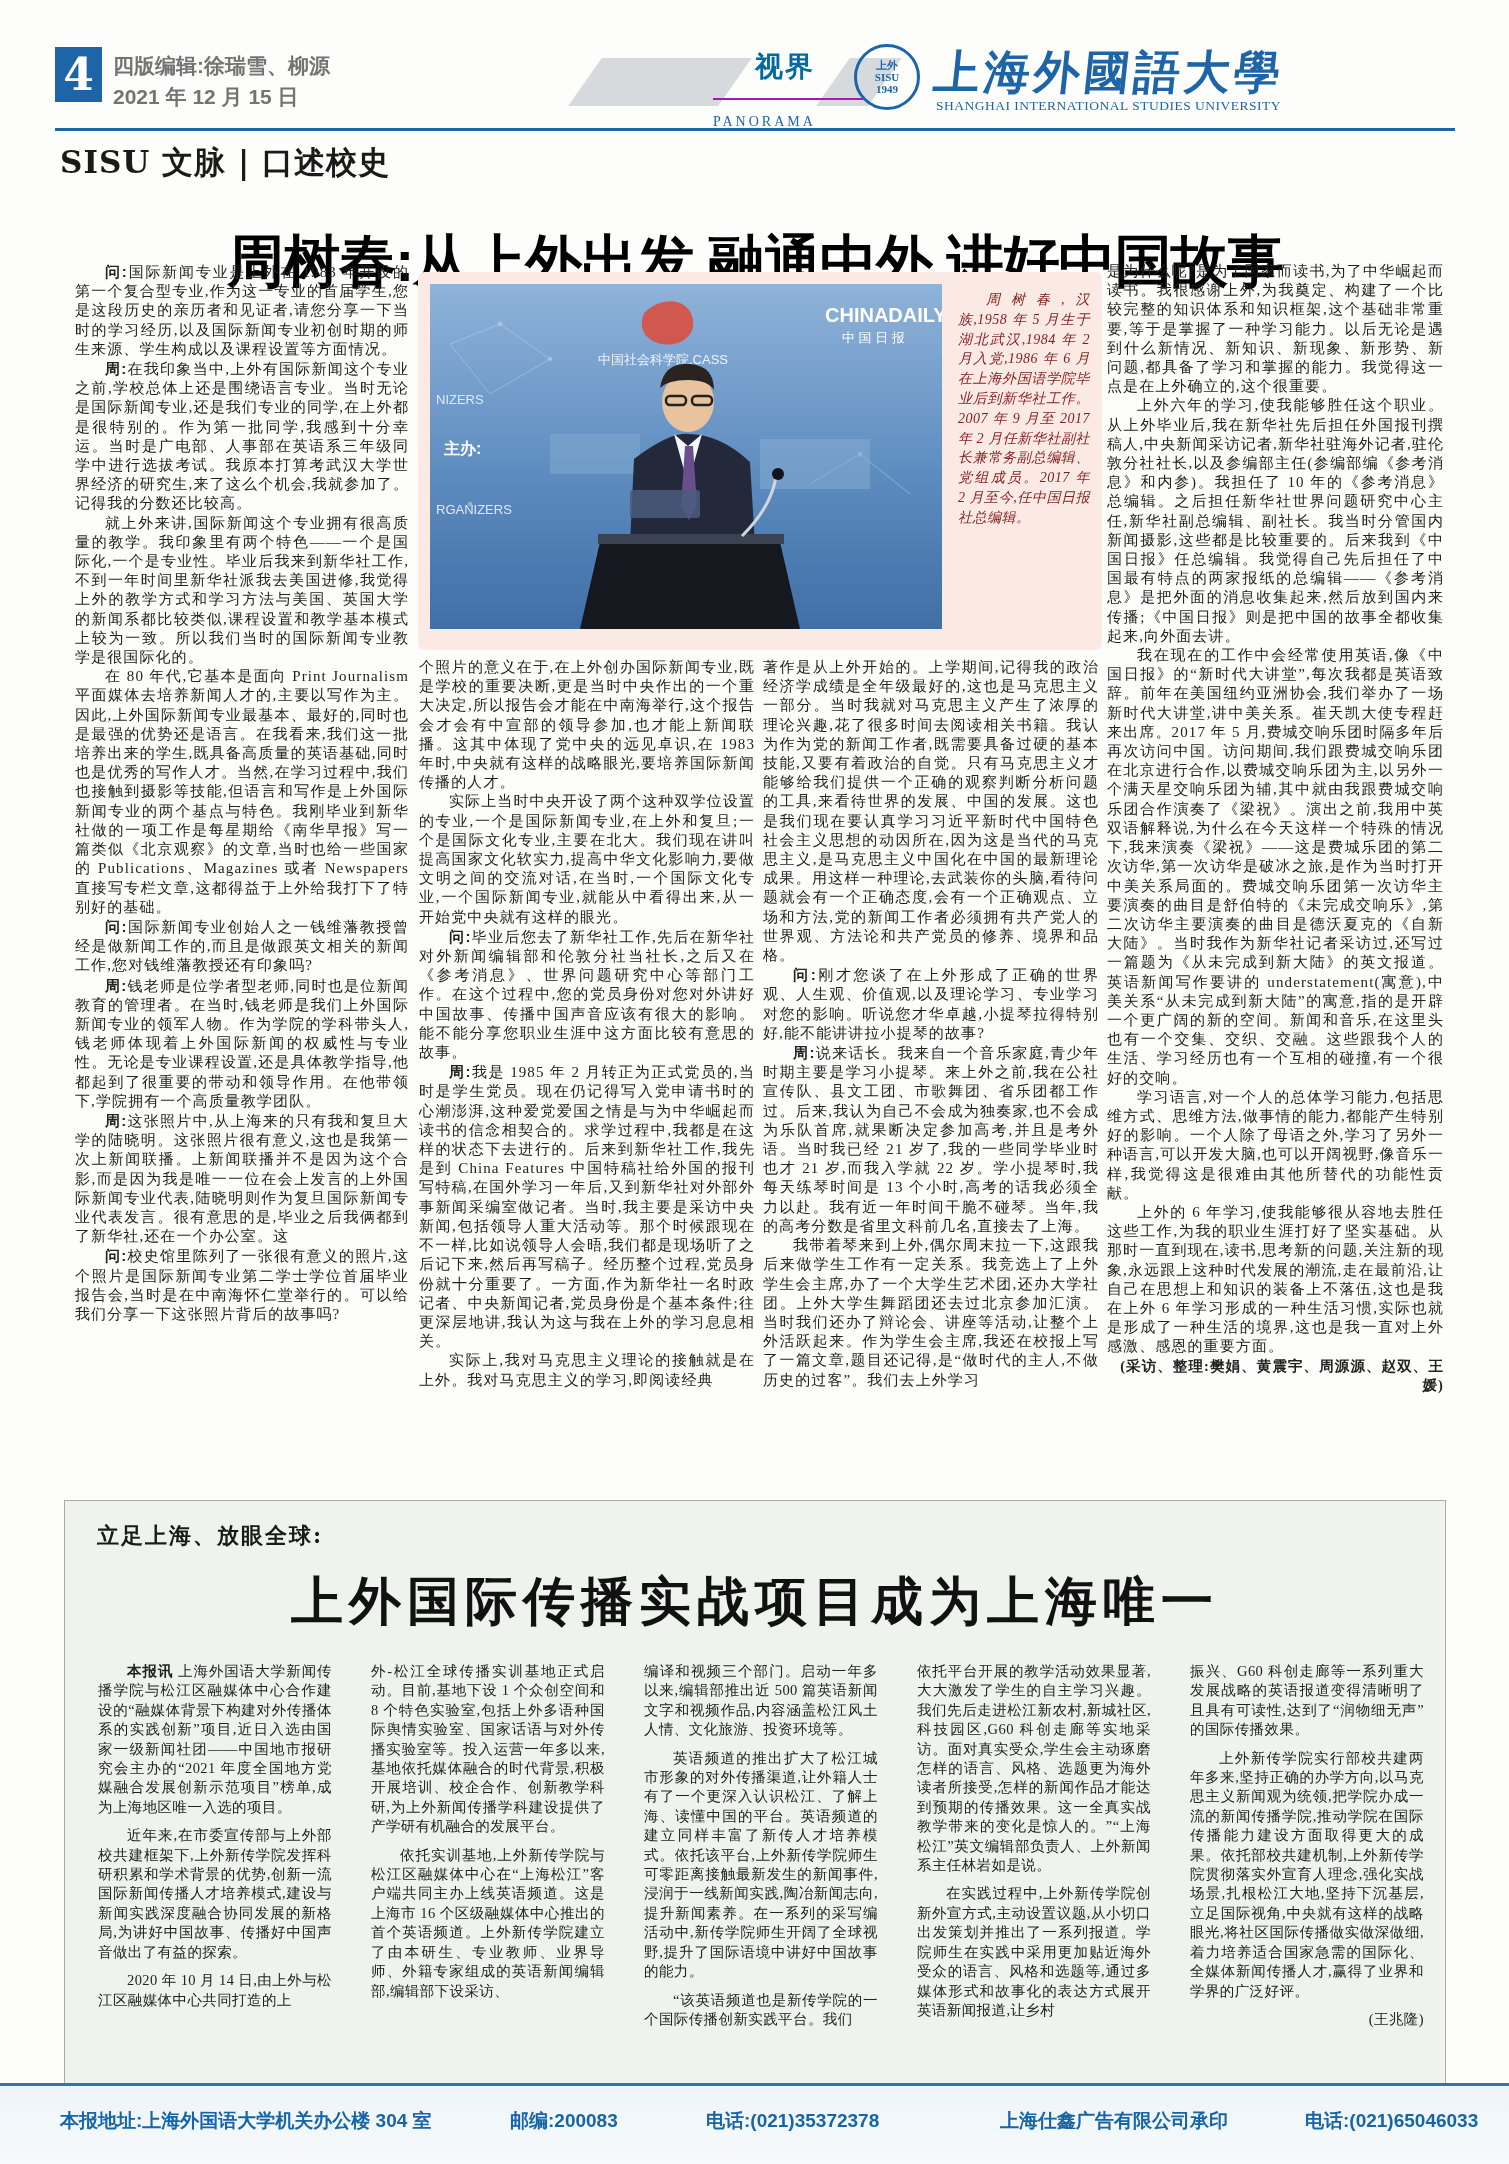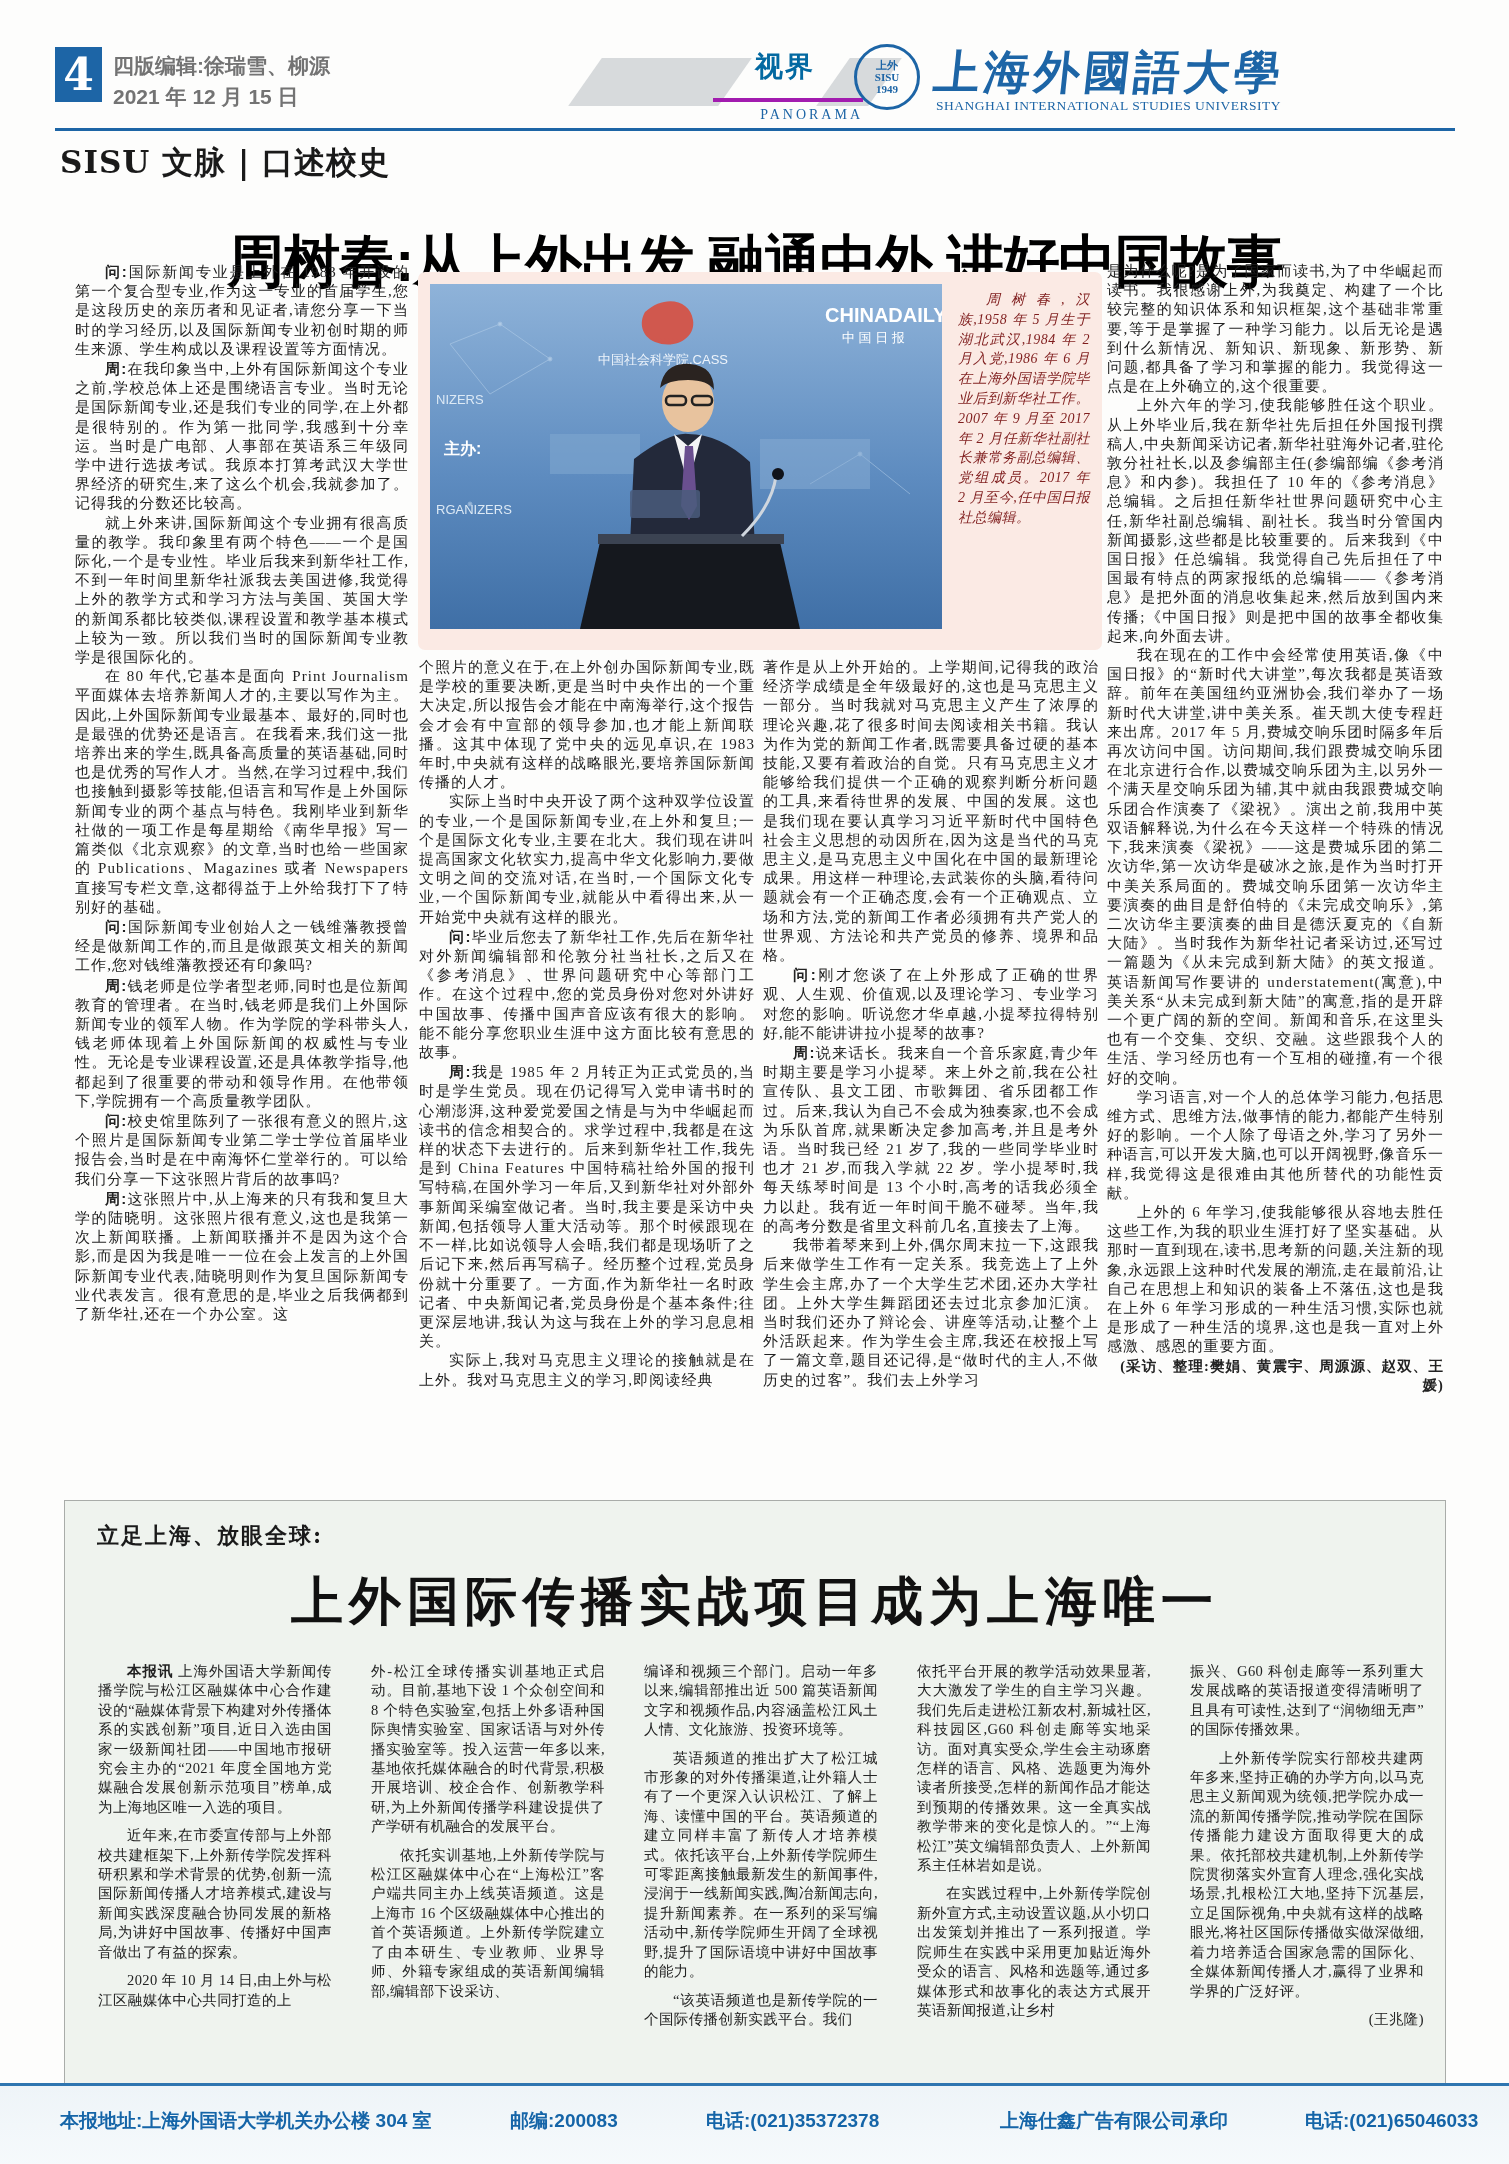--- a/index.html
+++ b/index.html
@@ -12,22 +12,22 @@
           display:flex;align-items:center;justify-content:center;}
   .ed{position:absolute;left:113px;top:50px;font-family:"Liberation Sans",sans-serif;
       font-size:21px;font-weight:bold;color:#737373;line-height:31px;white-space:nowrap;}
   .sec{position:absolute;left:585px;top:50px;width:340px;height:70px;}
   .sec .slant{position:absolute;left:0;top:8px;width:150px;height:48px;background:#d7dadc;
               transform:skewX(-35deg);}
   .sec .slant2{position:absolute;left:248px;top:8px;width:52px;height:48px;background:#d7dadc;
               transform:skewX(-35deg);}
   .sec .zh{position:absolute;left:150px;top:-2px;width:100px;text-align:center;color:#0369a1;
            font-size:28px;font-weight:bold;letter-spacing:2px;}
-  .sec .en{position:absolute;left:128px;top:48px;width:150px;text-align:right;color:#1d65a6;
-           font-size:14px;letter-spacing:3px;border-top:4px solid #a21caf;padding-top:5px;
+  .sec .en{position:absolute;left:128px;top:48px;width:150px;text-align:left;color:#1d65a6;
+           font-size:14px;letter-spacing:3px;border-top:2px solid #a21caf;padding-top:14px;
            font-family:"Liberation Serif",serif;}
   .logo{position:absolute;right:50px;top:42px;width:605px;height:78px;}
   .logo .seal{position:absolute;left:0;top:2px;width:66px;height:66px;border-radius:50%;
               border:3px solid #1d65a6;box-sizing:border-box;color:#1d65a6;
               display:flex;flex-direction:column;align-items:center;justify-content:center;
               font-size:11px;font-weight:bold;line-height:12px;}
   .logo .zh{position:absolute;left:80px;top:0px;color:#1d65a6;font-size:46px;font-weight:bold;
             font-family:"DejaVu Serif",serif;letter-spacing:4px;transform:skewX(-6deg);white-space:nowrap;}
   .logo .en{position:absolute;left:82px;top:56px;color:#1d65a6;font-size:13.5px;letter-spacing:.5px;
             font-family:"Liberation Serif",serif;white-space:nowrap;}
@@ -108,22 +108,22 @@
   <div class="kicker">SISU 文脉 | 口述校史</div>
   <h1 class="headline">周树春:从上外出发,融通中外,讲好中国故事</h1>
 
   <div id="col1" class="col">
       <p><b>问:</b>国际新闻专业是上外在 1983 年开设的第一个复合型专业,作为这一专业的首届学生,您是这段历史的亲历者和见证者,请您分享一下当时的学习经历,以及国际新闻专业初创时期的师生来源、学生构成以及课程设置等方面情况。</p>
       <p><b>周:</b>在我印象当中,上外有国际新闻这个专业之前,学校总体上还是围绕语言专业。当时无论是国际新闻专业,还是我们专业的同学,在上外都是很特别的。作为第一批同学,我感到十分幸运。当时是广电部、人事部在英语系三年级同学中进行选拔考试。我原本打算考武汉大学世界经济的研究生,来了这么个机会,我就参加了。记得我的分数还比较高。</p>
       <p>就上外来讲,国际新闻这个专业拥有很高质量的教学。我印象里有两个特色——一个是国际化,一个是专业性。毕业后我来到新华社工作,不到一年时间里新华社派我去美国进修,我觉得上外的教学方式和学习方法与美国、英国大学的新闻系都比较类似,课程设置和教学基本模式上较为一致。所以我们当时的国际新闻专业教学是很国际化的。</p>
       <p>在 80 年代,它基本是面向 Print Journalism 平面媒体去培养新闻人才的,主要以写作为主。因此,上外国际新闻专业最基本、最好的,同时也是最强的优势还是语言。在我看来,我们这一批培养出来的学生,既具备高质量的英语基础,同时也是优秀的写作人才。当然,在学习过程中,我们也接触到摄影等技能,但语言和写作是上外国际新闻专业的两个基点与特色。我刚毕业到新华社做的一项工作是每星期给《南华早报》写一篇类似《北京观察》的文章,当时也给一些国家的 Publications、Magazines 或者 Newspapers 直接写专栏文章,这都得益于上外给我打下了特别好的基础。</p>
       <p><b>问:</b>国际新闻专业创始人之一钱维藩教授曾经是做新闻工作的,而且是做跟英文相关的新闻工作,您对钱维藩教授还有印象吗?</p>
       <p><b>周:</b>钱老师是位学者型老师,同时也是位新闻教育的管理者。在当时,钱老师是我们上外国际新闻专业的领军人物。作为学院的学科带头人,钱老师体现着上外国际新闻的权威性与专业性。无论是专业课程设置,还是具体教学指导,他都起到了很重要的带动和领导作用。在他带领下,学院拥有一个高质量教学团队。</p>
+      <p><b>周:</b>这张照片中,从上海来的只有我和复旦大学的陆晓明。这张照片很有意义,这也是我第一次上新闻联播。上新闻联播并不是因为这个合影,而是因为我是唯一一位在会上发言的上外国际新闻专业代表,陆晓明则作为复旦国际新闻专业代表发言。很有意思的是,毕业之后我俩都到了新华社,还在一个办公室。这</p>
       <p><b>问:</b>校史馆里陈列了一张很有意义的照片,这个照片是国际新闻专业第二学士学位首届毕业报告会,当时是在中南海怀仁堂举行的。可以给我们分享一下这张照片背后的故事吗?</p>
-      <p><b>周:</b>这张照片中,从上海来的只有我和复旦大学的陆晓明。这张照片很有意义,这也是我第一次上新闻联播。上新闻联播并不是因为这个合影,而是因为我是唯一一位在会上发言的上外国际新闻专业代表,陆晓明则作为复旦国际新闻专业代表发言。很有意思的是,毕业之后我俩都到了新华社,还在一个办公室。这</p>
     </div>
   <div id="col2" class="col">
       <p class="cont">个照片的意义在于,在上外创办国际新闻专业,既是学校的重要决断,更是当时中央作出的一个重大决定,所以报告会才能在中南海举行,这个报告会才会有中宣部的领导参加,也才能上新闻联播。这其中体现了党中央的远见卓识,在 1983 年时,中央就有这样的战略眼光,要培养国际新闻传播的人才。</p>
       <p>实际上当时中央开设了两个这种双学位设置的专业,一个是国际新闻专业,在上外和复旦;一个是国际文化专业,主要在北大。我们现在讲叫提高国家文化软实力,提高中华文化影响力,要做文明之间的交流对话,在当时,一个国际文化专业,一个国际新闻专业,就能从中看得出来,从一开始党中央就有这样的眼光。</p>
       <p><b>问:</b>毕业后您去了新华社工作,先后在新华社对外新闻编辑部和伦敦分社当社长,之后又在《参考消息》、世界问题研究中心等部门工作。在这个过程中,您的党员身份对您对外讲好中国故事、传播中国声音应该有很大的影响。能不能分享您职业生涯中这方面比较有意思的故事。</p>
       <p><b>周:</b>我是 1985 年 2 月转正为正式党员的,当时是学生党员。现在仍记得写入党申请书时的心潮澎湃,这种爱党爱国之情是与为中华崛起而读书的信念相契合的。求学过程中,我都是在这样的状态下去进行的。后来到新华社工作,我先是到 China Features 中国特稿社给外国的报刊写特稿,在国外学习一年后,又到新华社对外部外事新闻采编室做记者。当时,我主要是采访中央新闻,包括领导人重大活动等。那个时候跟现在不一样,比如说领导人会晤,我们都是现场听了之后记下来,然后再写稿子。经历整个过程,党员身份就十分重要了。一方面,作为新华社一名时政记者、中央新闻记者,党员身份是个基本条件;往更深层地讲,我认为这与我在上外的学习息息相关。</p>
       <p>实际上,我对马克思主义理论的接触就是在上外。我对马克思主义的学习,即阅读经典</p>
     </div>
   <div id="col3" class="col">
       <p class="cont">著作是从上外开始的。上学期间,记得我的政治经济学成绩是全年级最好的,这也是马克思主义一部分。当时我就对马克思主义产生了浓厚的理论兴趣,花了很多时间去阅读相关书籍。我认为作为党的新闻工作者,既需要具备过硬的基本技能,又要有着政治的自觉。只有马克思主义才能够给我们提供一个正确的观察判断分析问题的工具,来看待世界的发展、中国的发展。这也是我们现在要认真学习习近平新时代中国特色社会主义思想的动因所在,因为这是当代的马克思主义,是马克思主义中国化在中国的最新理论成果。用这样一种理论,去武装你的头脑,看待问题就会有一个正确态度,会有一个正确观点、立场和方法,党的新闻工作者必须拥有共产党人的世界观、方法论和共产党员的修养、境界和品格。</p>

